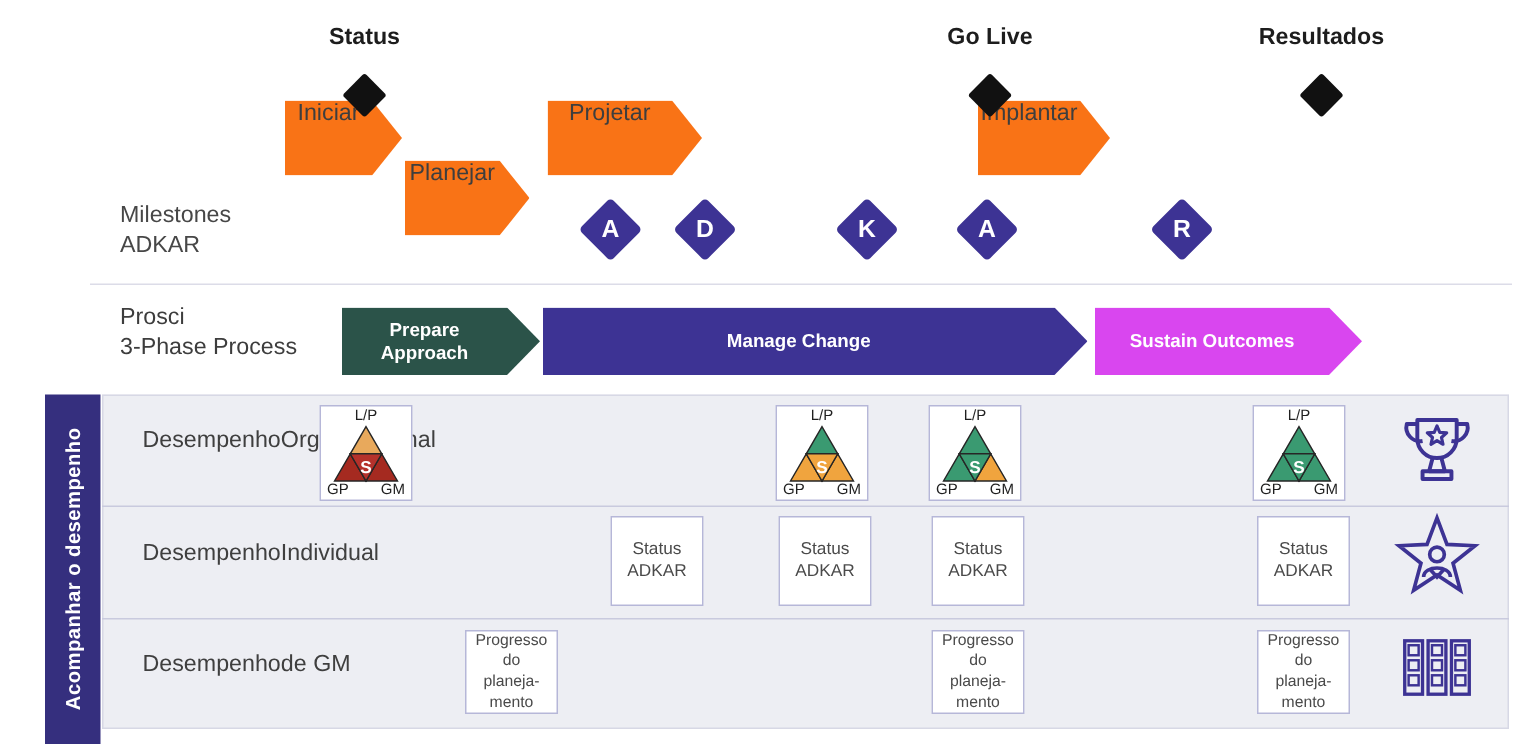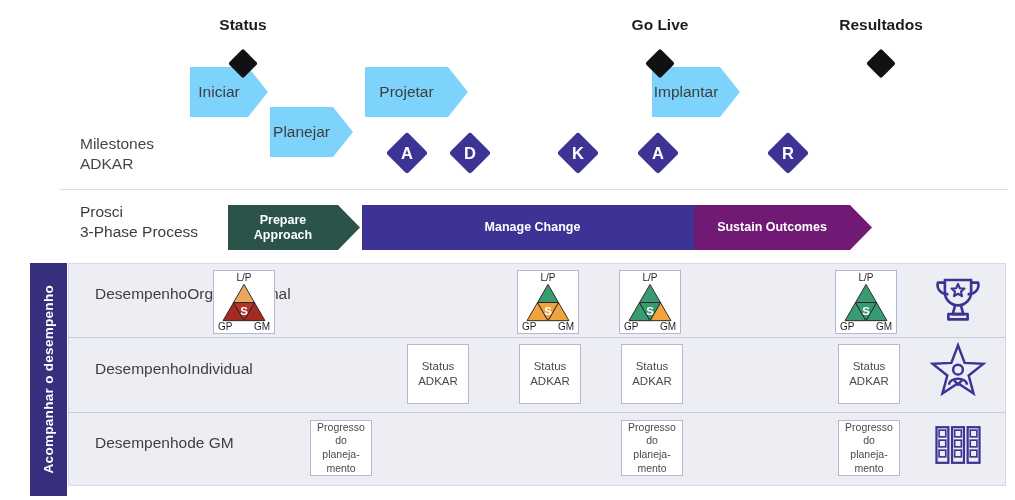--- a/index.html
+++ b/index.html
@@ -6,22 +6,22 @@
   #canvas{
     position:relative;width:1015px;height:500px;background:#ffffff;
     font-family:"Liberation Sans", sans-serif;overflow:hidden;
   }
   
   .ms-label{position:absolute;top:16px;transform:translateX(-50%);
     font-size:15.5px;font-weight:600;color:#1d1d1d;white-space:nowrap;z-index:3;}
   .ms-diamond{position:absolute;top:53px;width:21px;height:21px;background:#111111;
     transform:translateX(-50%) rotate(45deg);border-radius:2px;z-index:3;}
   
-  .phase{position:absolute;top:67px;height:50px;background:#7dd3fc;z-index:1;
-    display:flex;align-items:center;justify-content:center;padding-right:20px;box-sizing:border-box;
+  .phase{position:absolute;top:67px;height:50px;background:#f97316;z-index:1;
+    display:flex;justify-content:center;padding-right:20px;box-sizing:border-box;
     font-size:15.5px;color:#3e3e3e;
     clip-path:polygon(0 0,calc(100% - 20px) 0,100% 50%,calc(100% - 20px) 100%,0 100%);}
   
   .adkar-d{position:absolute;top:131px;width:44px;height:44px;transform:translateX(-50%);
     display:flex;align-items:center;justify-content:center;}
   .adkar-d::before{content:"";position:absolute;inset:7px;background:#3d3394;
     transform:rotate(45deg);border-radius:3px;}
   .adkar-d span{position:relative;color:#ffffff;font-weight:700;font-size:16.5px;}
   .two-line{position:absolute;display:flex;flex-direction:column;
     font-size:15.5px;color:#474747;line-height:20px;}
@@ -110,21 +110,21 @@
     <div class="adkar-d" style="left: 788px;">
       <span>R</span>
     </div>
     <div class="parrow" style="left: 228px; width: 132px; background: rgb(43, 83, 73);">
       <span>Prepare</span>
       <span>Approach</span>
     </div>
     <div class="parrow" style="left: 362px; width: 363px; background: rgb(61, 51, 148);">
       <span>Manage Change</span>
     </div>
-    <div class="parrow" style="left: 694px; width: 178px; background: #701a75;">
+    <div class="parrow" style="left: 730px; width: 178px; background: #d946ef;">
       <span>Sustain Outcomes</span>
     </div>
     <div class="row-label" style="top: 283px;">
       <span>Desempenho</span>
       <span>Organizacional</span>
     </div>
     <div class="tri-box" style="left: 213px; top: 270px; height: 64px;">
       <div class="tri-lp">L/P</div>
       <svg viewBox="0 0 100 86" width="48" height="41">
         <polygon points="50,3 28,41 72,41" fill="#e8a95c" stroke="#262626" stroke-width="2"></polygon>

